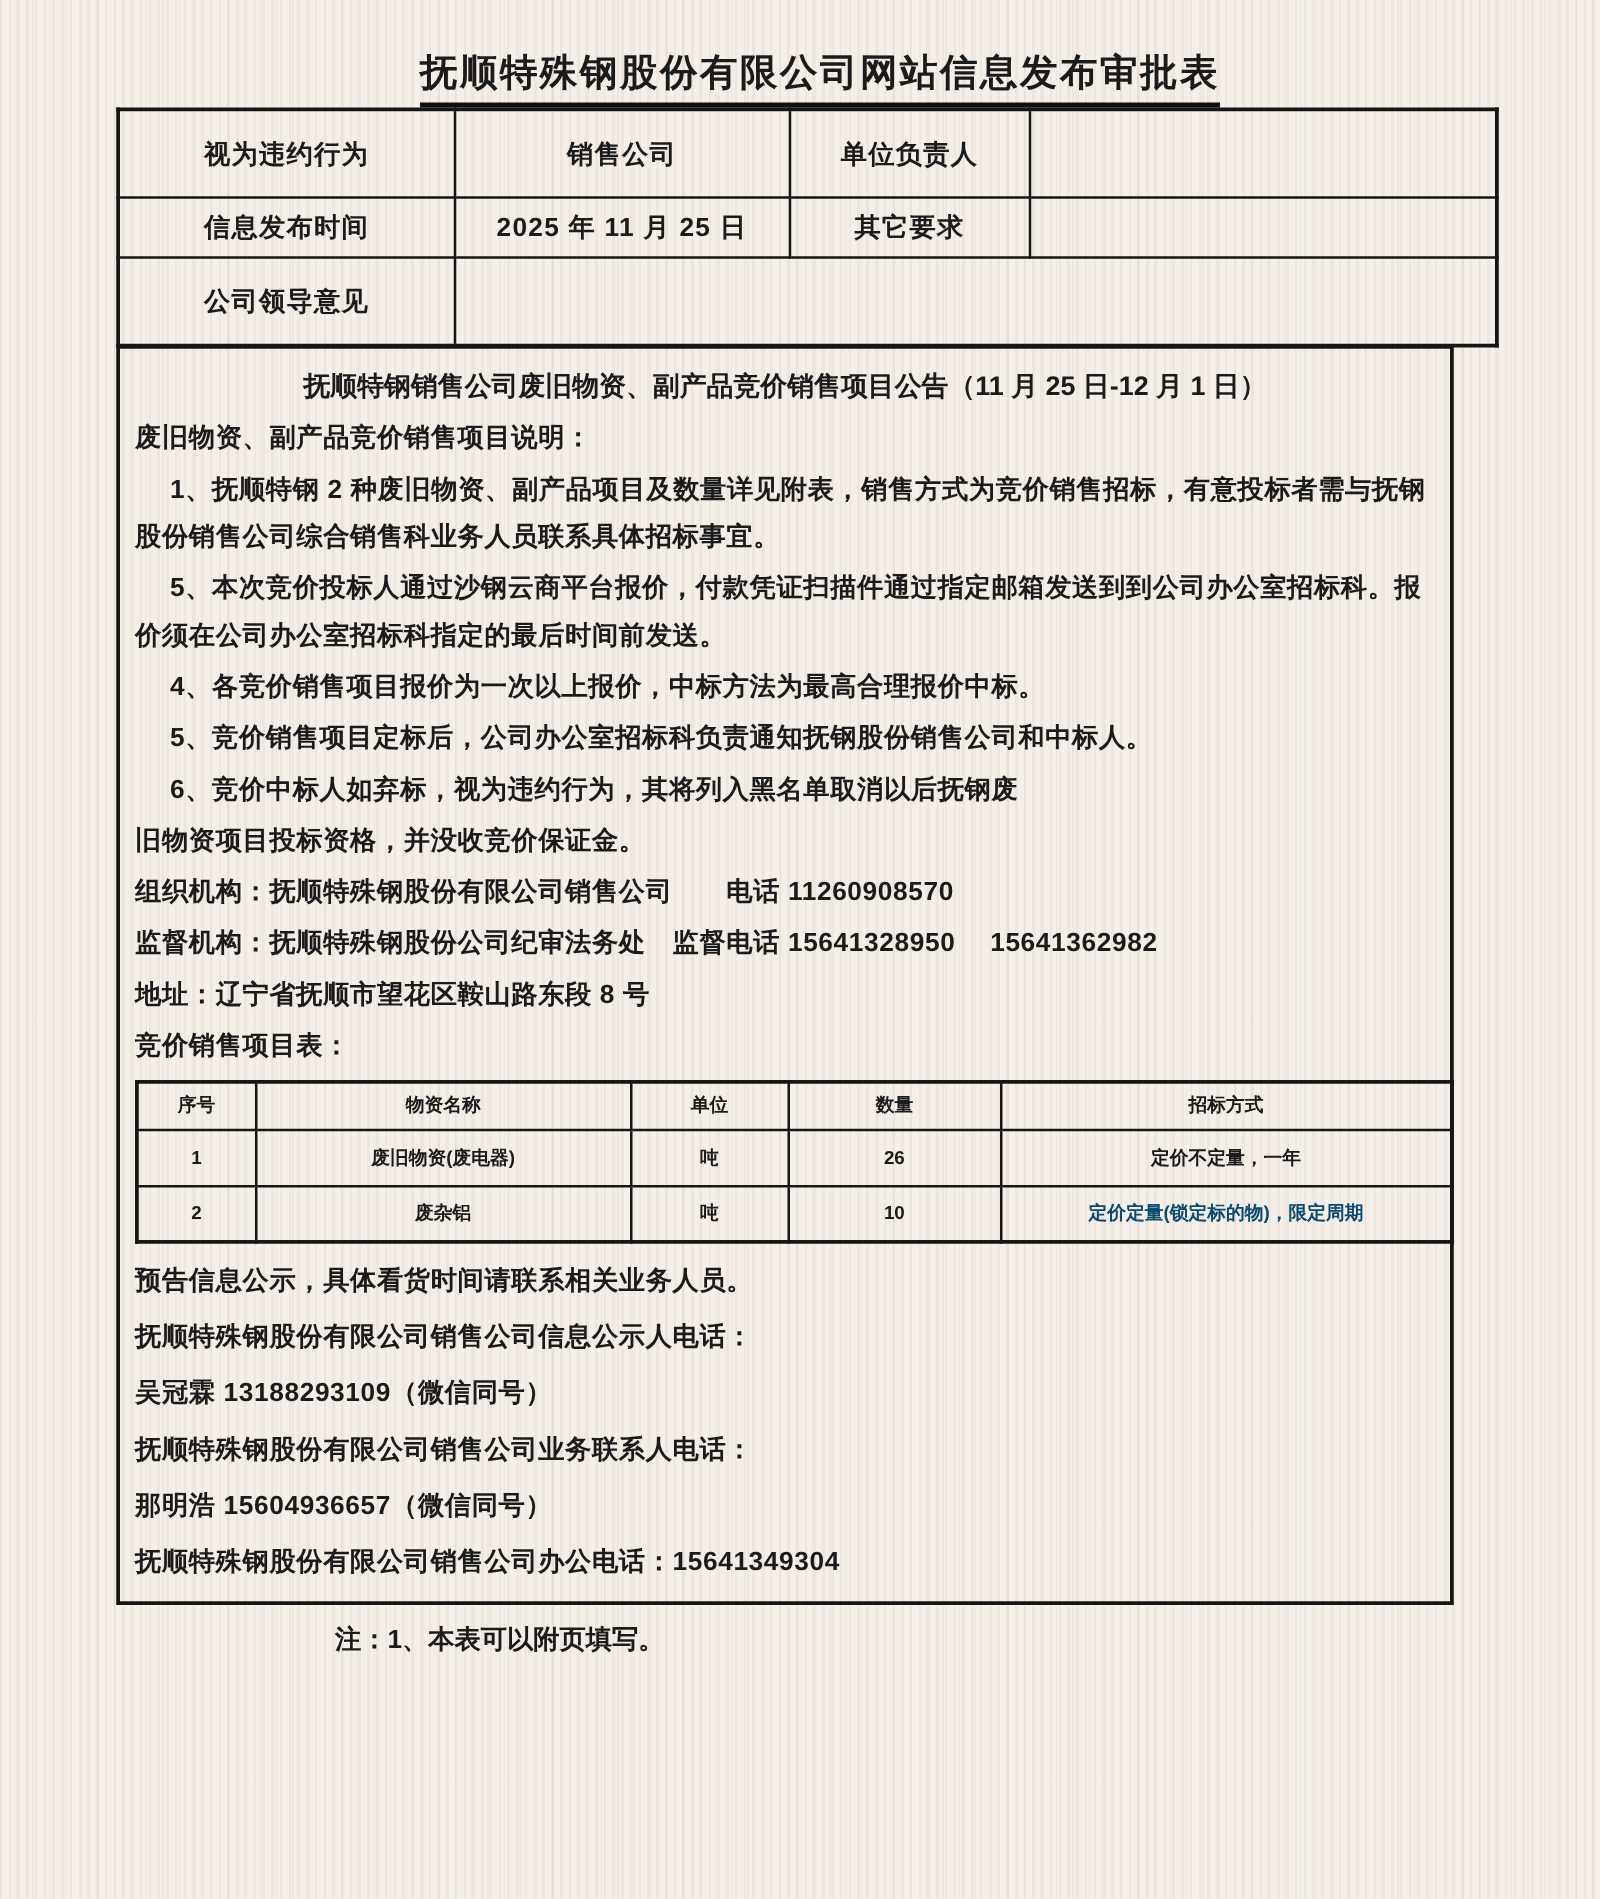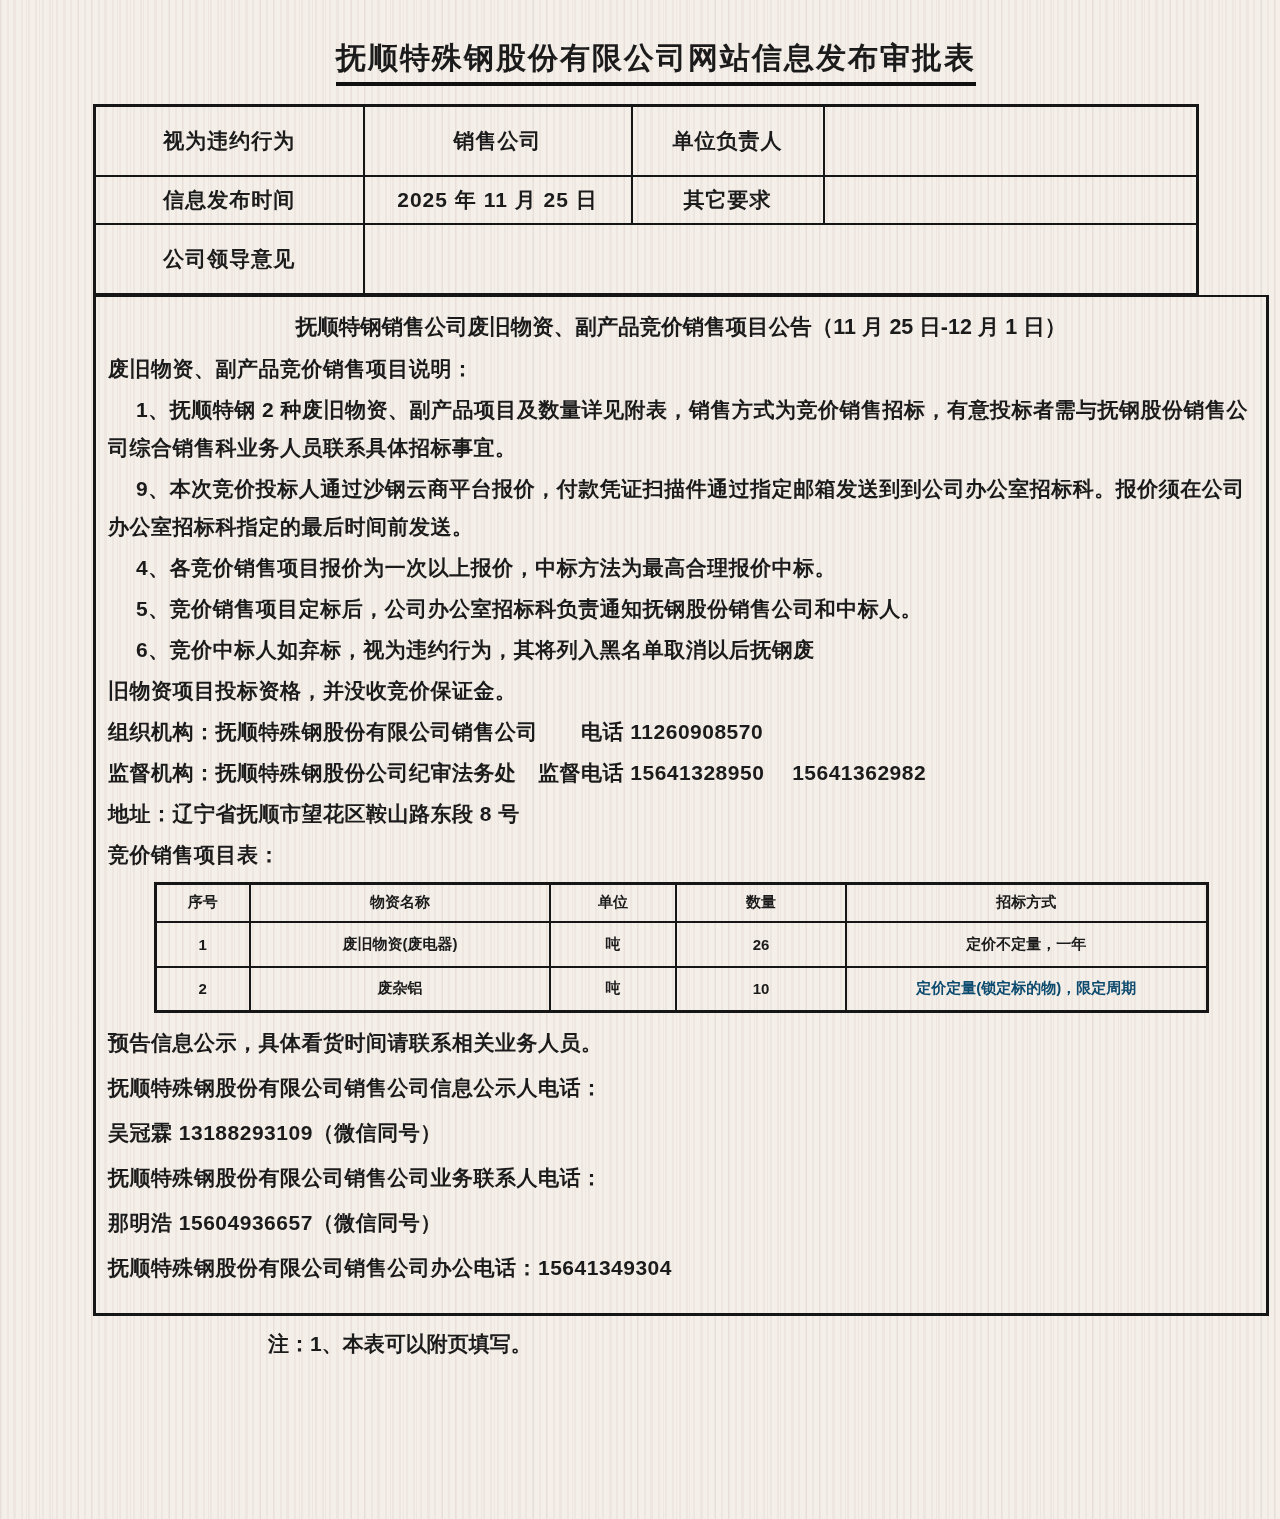--- a/index.html
+++ b/index.html
@@ -15,21 +15,20 @@
     height: 1519px;
     overflow: hidden;
   }
   .page { width: 1280px; height: 1519px; padding-top: 38px; }
 
   .doc-title {
     text-align: center;
     font-size: 30px;
     font-weight: 700;
     letter-spacing: 2px;
-    margin-bottom: 18px;
     padding-left: 32px;
   }
   .doc-title .underline {
     display: inline-block;
     border-bottom: 4px solid #101010;
     padding-bottom: 3px;
   }
 
   .sheet { width: 1103px; margin-left: 93px; }
 
@@ -42,25 +41,25 @@
     vertical-align: middle;
     font-size: 21px;
     font-weight: 700;
     letter-spacing: 1px;
   }
   .approval-table tr:nth-child(1) td { height: 70px; }
   .approval-table tr:nth-child(2) td { height: 48px; }
   .approval-table tr:nth-child(3) td { height: 71px; }
 
   .body-box {
-    width: 1176px;
+    width: 1070px;
     border: 3px solid #161616;
     border-top-width: 2px;
     margin-top: -1px;
-    padding: 10px 12px 20px 12px;
+    padding: 10px 12px 6px 12px;
   }
   .ann-title {
     text-align: center;
     font-size: 21.5px;
     font-weight: 700;
     line-height: 40px;
     margin-bottom: 2px;
   }
   .body-box p {
     font-size: 21px;
@@ -124,21 +123,21 @@
         <td colspan="3"></td>
       </tr>
     </tbody>
       </table>
 
     <div class="body-box">
       <div class="ann-title">抚顺特钢销售公司废旧物资、副产品竞价销售项目公告（11 月 25 日-12 月 1 日）</div>
 
       <p class="flush">废旧物资、副产品竞价销售项目说明：</p>
       <p class="indent">1、抚顺特钢 2 种废旧物资、副产品项目及数量详见附表，销售方式为竞价销售招标，有意投标者需与抚钢股份销售公司综合销售科业务人员联系具体招标事宜。</p>
-      <p class="indent">9、本次竞价投标人通过沙钢云商平台报价，付款凭证扫描件通过指定邮箱发送到到公司办公室招标科。报价须在公司办公室招标科指定的最后时间前发送。</p>
+      <p class="indent">5、本次竞价投标人通过沙钢云商平台报价，付款凭证扫描件通过指定邮箱发送到到公司办公室招标科。报价须在公司办公室招标科指定的最后时间前发送。</p>
       <p class="indent">4、各竞价销售项目报价为一次以上报价，中标方法为最高合理报价中标。</p>
       <p class="indent">5、竞价销售项目定标后，公司办公室招标科负责通知抚钢股份销售公司和中标人。</p>
       <p class="indent">6、竞价中标人如弃标，视为违约行为，其将列入黑名单取消以后抚钢废</p>
       <p class="flush">旧物资项目投标资格，并没收竞价保证金。</p>
       <p class="flush">组织机构：抚顺特殊钢股份有限公司销售公司　　电话 11260908570</p>
       <p class="flush">监督机构：抚顺特殊钢股份公司纪审法务处　监督电话 15641328950　 15641362982</p>
       <p class="flush">地址：辽宁省抚顺市望花区鞍山路东段 8 号</p>
       <p class="flush">竞价销售项目表：</p>
 
       <table class="project-table">

